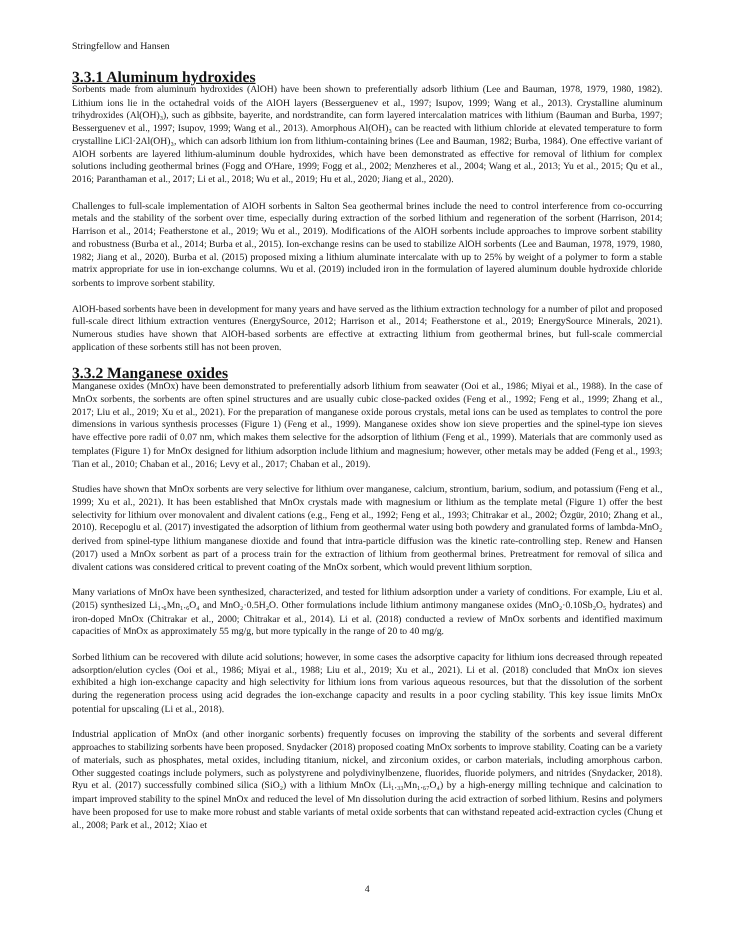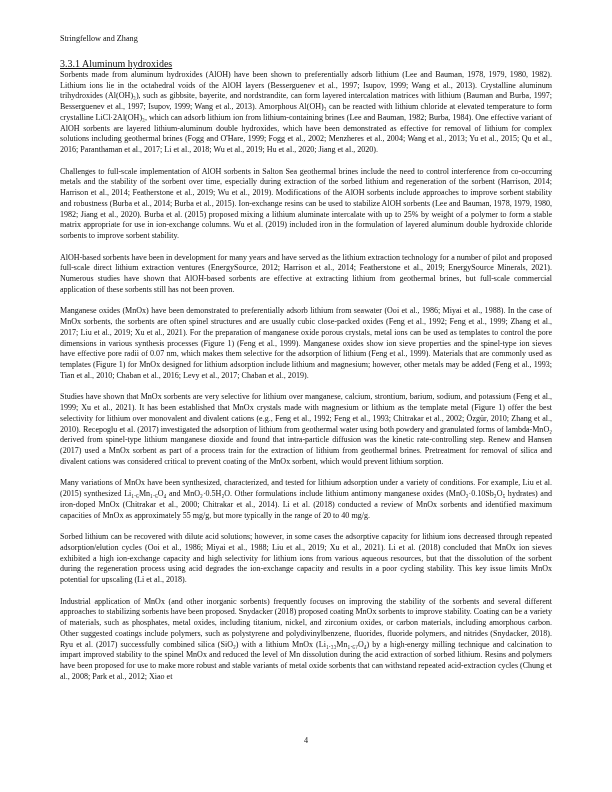--- a/index.html
+++ b/index.html
@@ -2,36 +2,37 @@
 <html><head>
 <meta charset="utf-8">
 <style>
   html, body { margin:0; padding:0; background:#ffffff; }
   body { width:612px; height:792px; position:relative; overflow:hidden;
          font-family:"Liberation Serif", "DejaVu Serif", serif; color:#111; }
   .page { position:absolute; left:60px; top:0; width:492px; }
   .running-head { position:absolute; top:34px; left:0; font-size:8.2px; }
   .content { position:absolute; top:59px; left:0; width:492px; font-size:8.05px; line-height:10.75px; }
   p { margin:0 0 10.75px 0; text-align:justify; hyphens:none; }
-  h3 { margin:0; font-weight:normal; font-size:10px; line-height:10.75px; text-decoration:underline; }
+  h3 { margin:0; font-weight:bold; font-size:13px; line-height:10.75px; text-decoration:underline; }
   .page-num { position:absolute; top:736px; left:0; width:492px; text-align:center; font-size:8.2px; }
 </style>
 </head>
 <body>
 
 <div class="page">
-  <div class="running-head">Stringfellow and Zhang</div>
+  <div class="running-head">Stringfellow and Hansen</div>
 
   <div class="content">
 
     <h3>3.3.1 Aluminum hydroxides</h3>
     <p>Sorbents made from aluminum hydroxides (AlOH) have been shown to preferentially adsorb lithium (Lee and Bauman, 1978, 1979, 1980, 1982). Lithium ions lie in the octahedral voids of the AlOH layers (Besserguenev et al., 1997; Isupov, 1999; Wang et al., 2013).  Crystalline aluminum trihydroxides (Al(OH)₃), such as gibbsite, bayerite, and nordstrandite, can form layered intercalation matrices with lithium (Bauman and Burba, 1997; Besserguenev et al., 1997; Isupov, 1999; Wang et al., 2013). Amorphous Al(OH)₃ can be reacted with lithium chloride at elevated temperature to form crystalline LiCl·2Al(OH)₃, which can adsorb lithium ion from lithium-containing brines (Lee and Bauman, 1982; Burba, 1984).  One effective variant of AlOH sorbents are layered lithium-aluminum double hydroxides, which have been demonstrated as effective for removal of lithium for complex solutions including geothermal brines (Fogg and O'Hare, 1999; Fogg et al., 2002; Menzheres et al., 2004; Wang et al., 2013; Yu et al., 2015; Qu et al., 2016; Paranthaman et al., 2017; Li et al., 2018; Wu et al., 2019; Hu et al., 2020; Jiang et al., 2020).</p>
     <p>Challenges to full-scale implementation of AlOH sorbents in Salton Sea geothermal brines include the need to control interference from co-occurring metals and the stability of the sorbent over time, especially during extraction of the sorbed lithium and regeneration of the sorbent (Harrison, 2014; Harrison et al., 2014; Featherstone et al., 2019; Wu et al., 2019). Modifications of the AlOH sorbents include approaches to improve sorbent stability and robustness (Burba et al., 2014; Burba et al., 2015). Ion-exchange resins can be used to stabilize AlOH sorbents (Lee and Bauman, 1978, 1979, 1980, 1982; Jiang et al., 2020). Burba et al. (2015) proposed mixing a lithium aluminate intercalate with up to 25% by weight of a polymer to form a stable matrix appropriate for use in ion-exchange columns. Wu et al. (2019) included iron in the formulation of layered aluminum double hydroxide chloride sorbents to improve sorbent stability.</p>
     <p>AlOH-based sorbents have been in development for many years and have served as the lithium extraction technology for a number of pilot and proposed full-scale direct lithium extraction ventures (EnergySource, 2012; Harrison et al., 2014; Featherstone et al., 2019; EnergySource Minerals, 2021). Numerous studies have shown that AlOH-based sorbents are effective at extracting lithium from geothermal brines, but full-scale commercial application of these sorbents still has not been proven.</p>
 
+    <h3>3.3.2 Manganese oxides</h3>
     <p>Manganese oxides (MnOx) have been demonstrated to preferentially adsorb lithium from seawater (Ooi et al., 1986; Miyai et al., 1988). In the case of MnOx sorbents, the sorbents are often spinel structures and are usually cubic close-packed oxides (Feng et al., 1992; Feng et al., 1999; Zhang et al., 2017; Liu et al., 2019; Xu et al., 2021). For the preparation of manganese oxide porous crystals, metal ions can be used as templates to control the pore dimensions in various synthesis processes (Figure 1) (Feng et al., 1999). Manganese oxides show ion sieve properties and the spinel-type ion sieves have effective pore radii of 0.07 nm, which makes them selective for the adsorption of lithium (Feng et al., 1999). Materials that are commonly used as templates (Figure 1) for MnOx designed for lithium adsorption include lithium and magnesium; however, other metals may be added (Feng et al., 1993; Tian et al., 2010; Chaban et al., 2016; Levy et al., 2017; Chaban et al., 2019).</p>
     <p>Studies have shown that MnOx sorbents are very selective for lithium over manganese, calcium, strontium, barium, sodium, and potassium (Feng et al., 1999; Xu et al., 2021). It has been established that MnOx crystals made with magnesium or lithium as the template metal (Figure 1) offer the best selectivity for lithium over monovalent and divalent cations (e.g., Feng et al., 1992; Feng et al., 1993; Chitrakar et al., 2002; Özgür, 2010; Zhang et al., 2010).  Recepoglu et al. (2017) investigated the adsorption of lithium from geothermal water using both powdery and granulated forms of lambda-MnO₂ derived from spinel-type lithium manganese dioxide and found that intra-particle diffusion was the kinetic rate-controlling step. Renew and Hansen (2017) used a MnOx sorbent as part of a process train for the extraction of lithium from geothermal brines. Pretreatment for removal of silica and divalent cations was considered critical to prevent coating of the MnOx sorbent, which would prevent lithium sorption.</p>
     <p>Many variations of MnOx have been synthesized, characterized, and tested for lithium adsorption under a variety of conditions. For example, Liu et al. (2015) synthesized Li₁.₆Mn₁.₆O₄ and MnO₂·0.5H₂O. Other formulations include lithium antimony manganese oxides (MnO₂·0.10Sb₂O₅ hydrates) and iron-doped MnOx (Chitrakar et al., 2000; Chitrakar et al., 2014). Li et al. (2018) conducted a review of MnOx sorbents and identified maximum capacities of MnOx as approximately 55 mg/g, but more typically in the range of 20 to 40 mg/g.</p>
     <p>Sorbed lithium can be recovered with dilute acid solutions; however, in some cases the adsorptive capacity for lithium ions decreased through repeated adsorption/elution cycles (Ooi et al., 1986; Miyai et al., 1988; Liu et al., 2019; Xu et al., 2021). Li et al. (2018) concluded that MnOx ion sieves exhibited a high ion-exchange capacity and high selectivity for lithium ions from various aqueous resources, but that the dissolution of the sorbent during the regeneration process using acid degrades the ion-exchange capacity and results in a poor cycling stability. This key issue limits MnOx potential for upscaling (Li et al., 2018).</p>
     <p>Industrial application of MnOx (and other inorganic sorbents) frequently focuses on improving the stability of the sorbents and several different approaches to stabilizing sorbents have been proposed. Snydacker (2018) proposed coating MnOx sorbents to improve stability. Coating can be a variety of materials, such as phosphates, metal oxides, including titanium, nickel, and zirconium oxides, or carbon materials, including amorphous carbon. Other suggested coatings include polymers, such as polystyrene and polydivinylbenzene, fluorides, fluoride polymers, and nitrides (Snydacker, 2018). Ryu et al. (2017) successfully combined silica (SiO₂) with a lithium MnOx (Li₁.₃₃Mn₁.₆₇O₄) by a high-energy milling technique and calcination to impart improved stability to the spinel MnOx and reduced the level of Mn dissolution during the acid extraction of sorbed lithium. Resins and polymers have been proposed for use to make more robust and stable variants of metal oxide sorbents that can withstand repeated acid-extraction cycles (Chung et al., 2008; Park et al., 2012; Xiao et</p>
   </div>
 
   <div class="page-num">4</div>
 </div>
 

